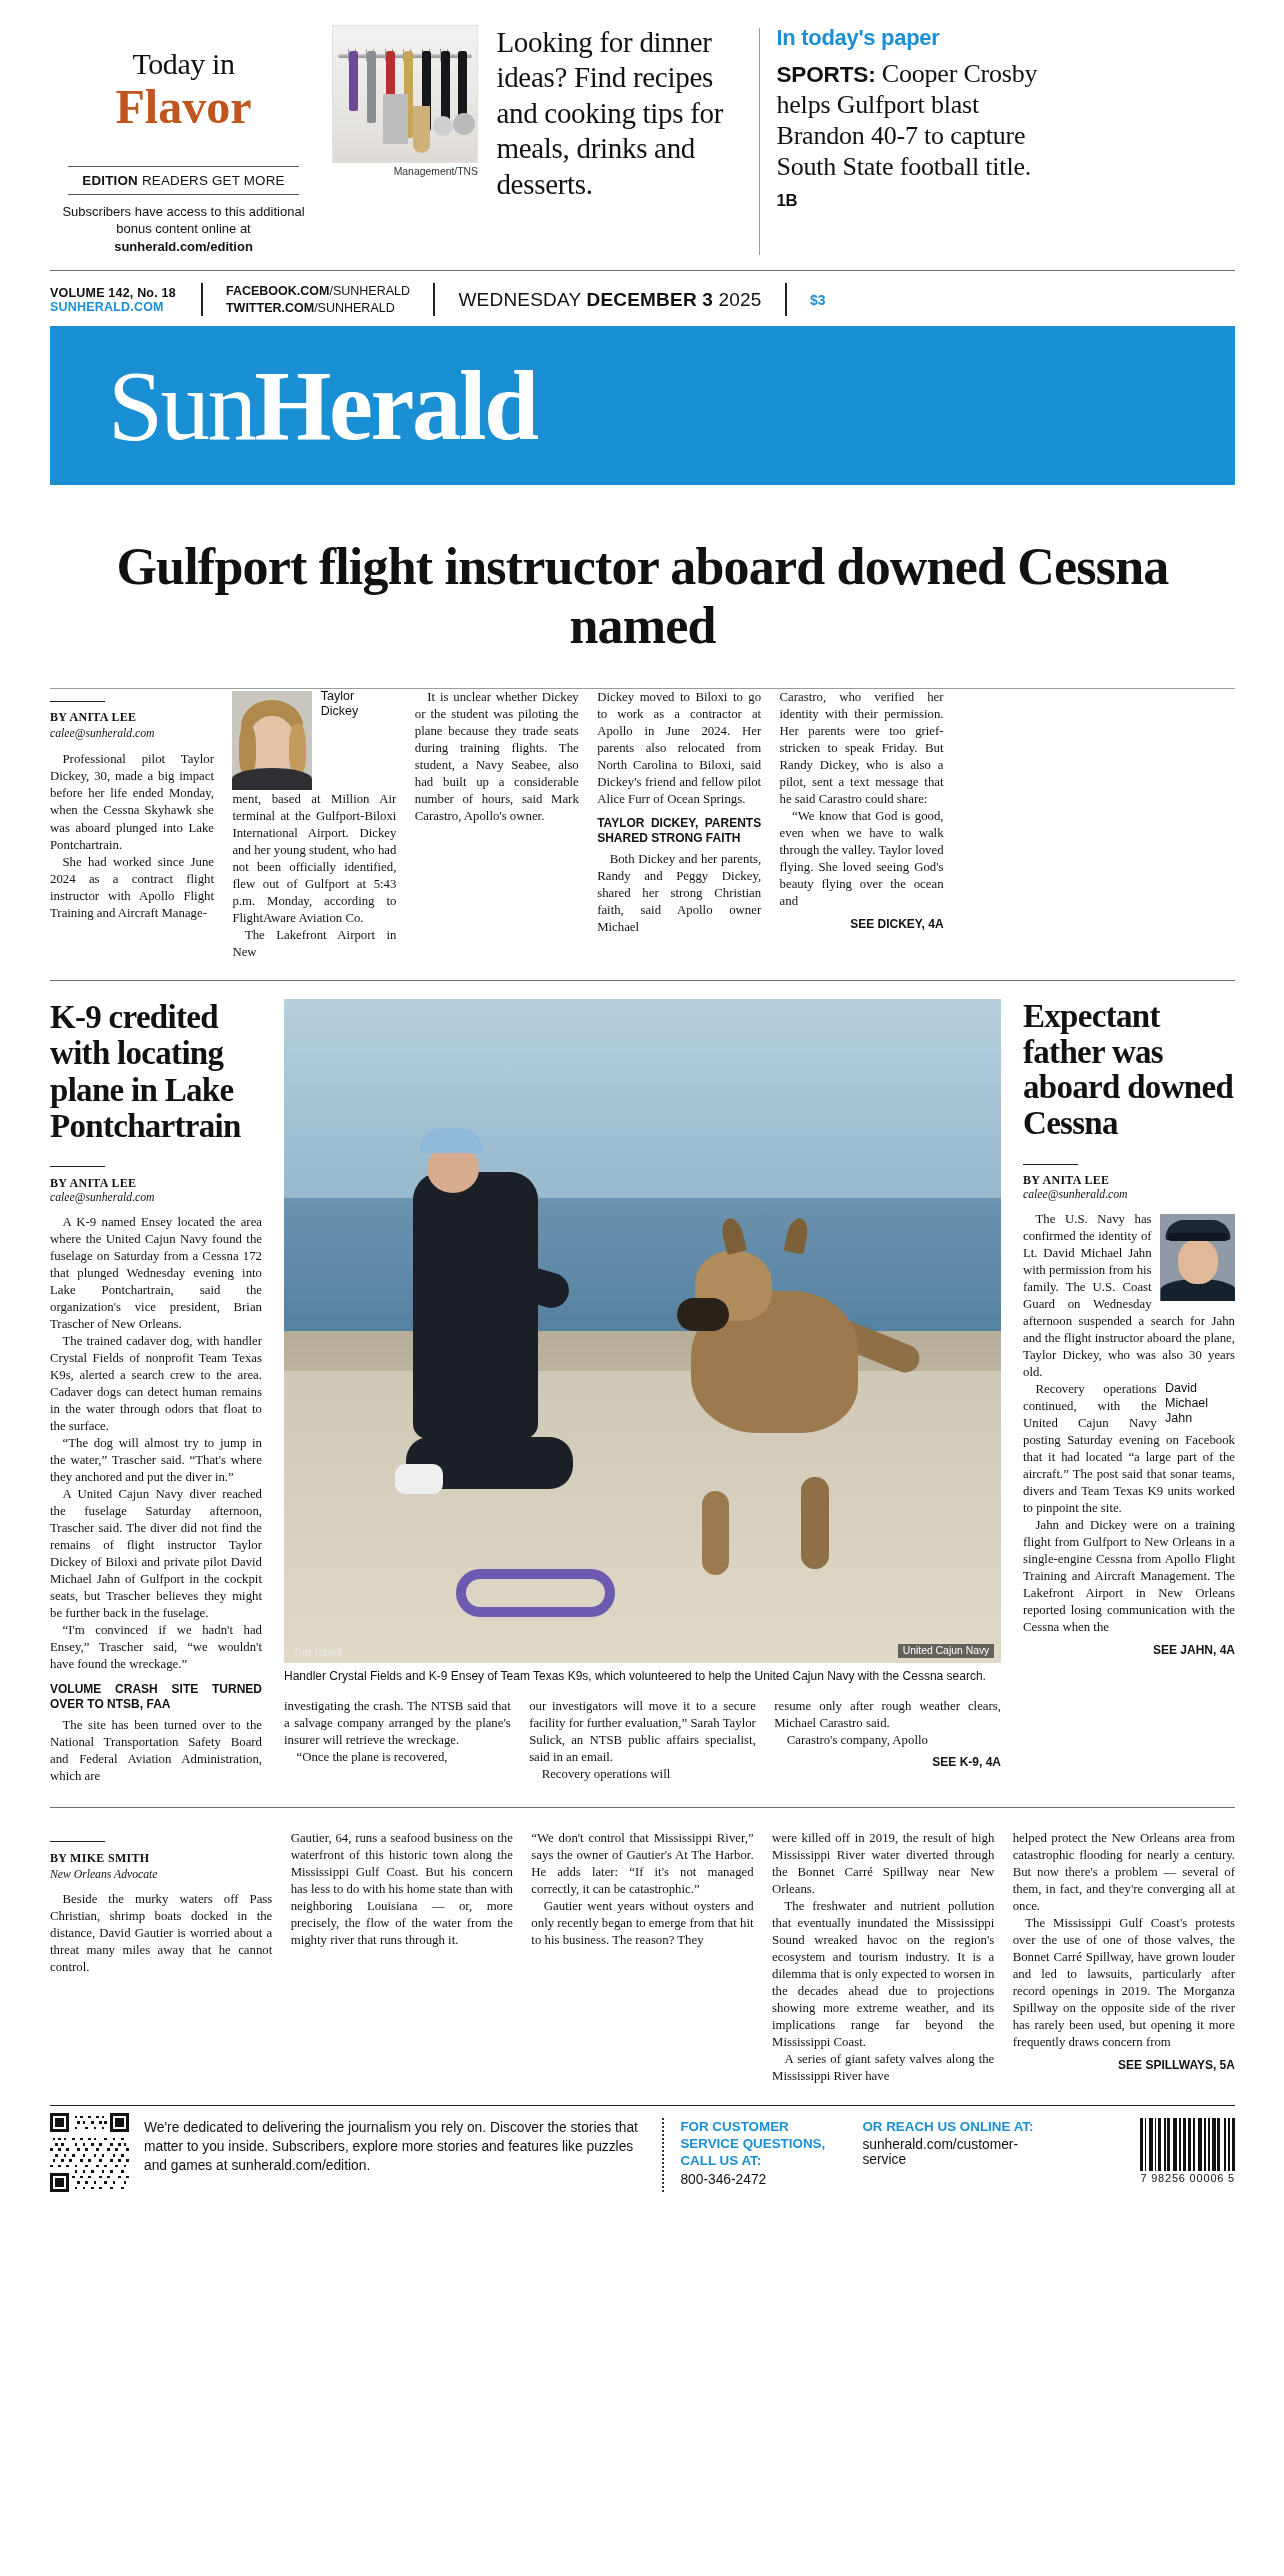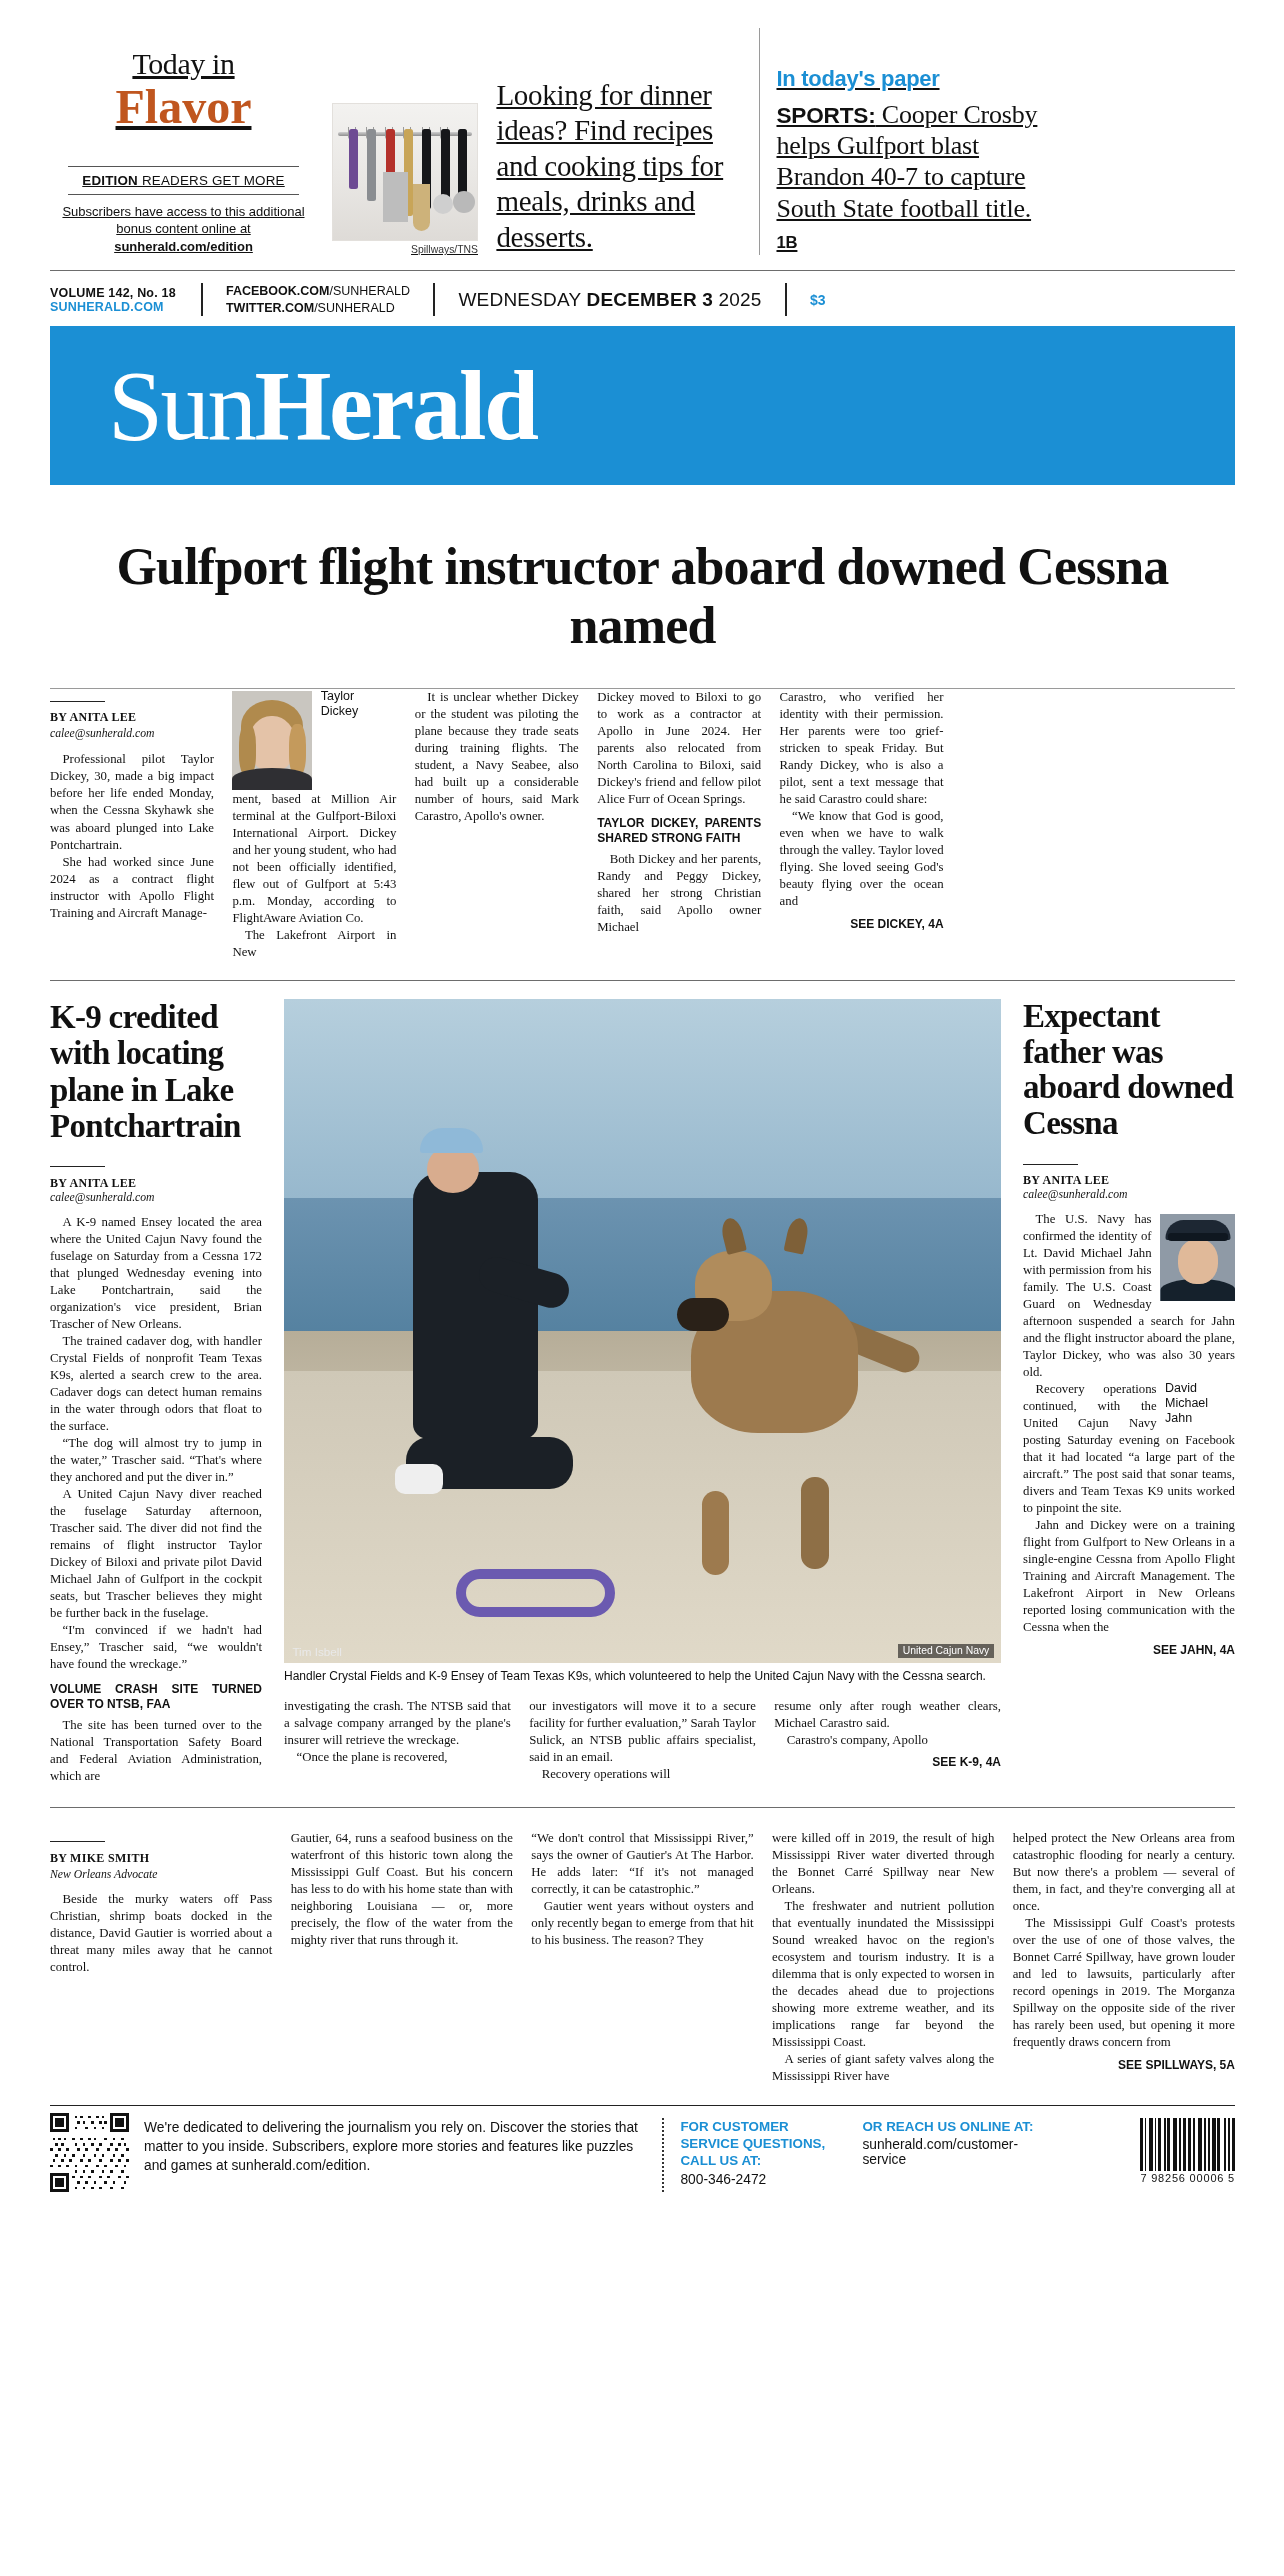--- a/index.html
+++ b/index.html
@@ -3,21 +3,21 @@
 <meta charset="utf-8">
 <style>
   * { box-sizing: border-box; margin:0; padding:0; }
   html,body { background:#8a8a8a; }
   .page {
     width:1285px; height:2576px; background:#ffffff; margin:0 auto;
     position:relative; font-family:"Liberation Serif", serif; color:#111;
     overflow:hidden;
   }
   
-  .promo { display:flex; padding:25px 50px 0 50px; align-items:flex-end;text-decoration:underline; }
+  .promo { display:flex; padding:25px 50px 0 50px; align-items:flex-start; }
   .promo-left { width:267px; text-align:center; padding-top:22px; }
   .today-in { font-family:"Liberation Serif", serif; font-size:30px; letter-spacing:-0.4px; }
   .flavor { font-family:"Liberation Serif", serif; font-weight:bold; font-size:48px; color:#c0561f; line-height:1.0; margin-top:1.7px;}
   .edition-rule-top { border-top:1.7px solid #555; margin:35px 18.4px 0 18.4px; }
   .edition-hd { font-family:"Liberation Sans", sans-serif; font-size:13.4px; letter-spacing:0.2px; padding:6.7px 0 5.8px 0; }
   .edition-hd b { font-weight:bold; }
   .edition-rule-bot { border-top:0.8px solid #555; margin:0 18.4px; }
   .edition-body { font-family:"Liberation Sans", sans-serif; font-size:13px; line-height:1.32; padding:7.5px 5px 0 5px; }
   .edition-body .url { font-weight:bold; display:block; margin-top:0.8px;}
   .promo-img-wrap { width:146px; margin-left:15px; }
@@ -181,21 +181,21 @@
         <div class="util" style="left:53px;height:65px;background:#b4312b;"></div>
         <div class="util" style="left:71px;height:87px;background:#c8a558;"></div>
         <div class="util" style="left:89px;height:80px;background:#16171a;"></div>
         <div class="util" style="left:108px;height:77px;background:#16171a;"></div>
         <div class="util" style="left:125px;height:82px;background:#16171a;"></div>
         <div style="position:absolute;left:50px;top:68px;width:25px;height:50px;background:#bdbdbd;"></div>
         <div style="position:absolute;left:80px;top:80px;width:16.7px;height:47px;border-radius:0 0 10px 10px;background:#cdb27a;"></div>
         <div style="position:absolute;left:100px;top:90px;width:20px;height:20px;border-radius:50%;background:#cfcfcf;"></div>
         <div style="position:absolute;left:120px;top:87px;width:22px;height:22px;border-radius:50%;background:#b9b9b9;"></div>
       </div>
-      <div class="credit">Spillways/TNS</div>
+      <div class="credit">Management/TNS</div>
     </div>
 
     <div class="promo-text">Looking for dinner ideas? Find recipes and cooking tips for meals, drinks and desserts.</div>
 
     <div class="promo-div"></div>
 
     <div class="today-paper">
       <div class="tp-hd">In today's paper</div>
       <div class="tp-body">
         <span class="lead">SPORTS:</span><span> Cooper Crosby helps Gulfport blast Brandon 40-7 to capture South State football title.</span> <span class="pg">1B</span>

